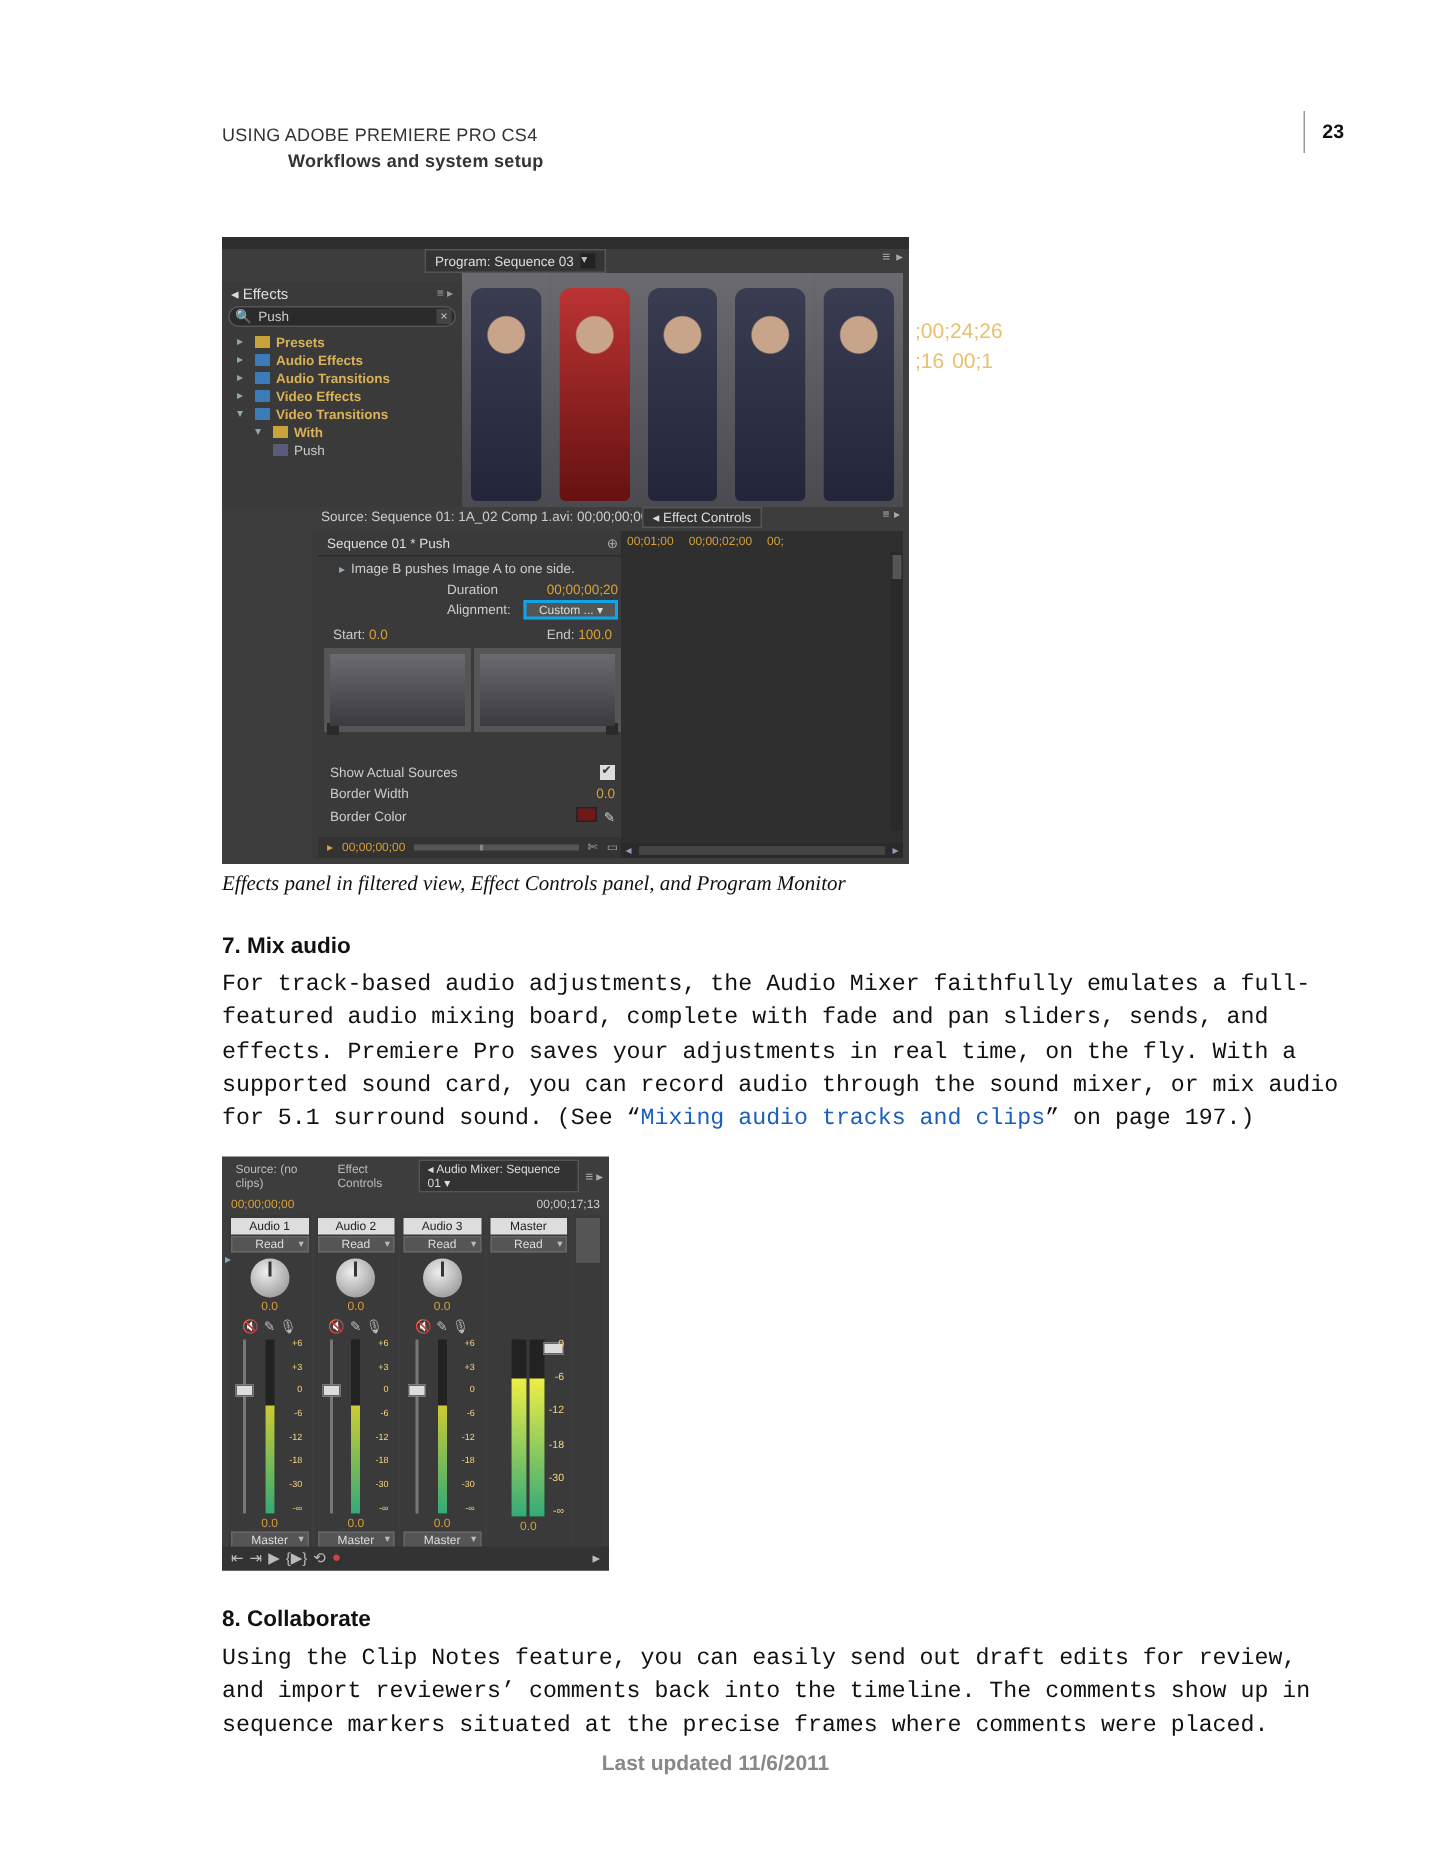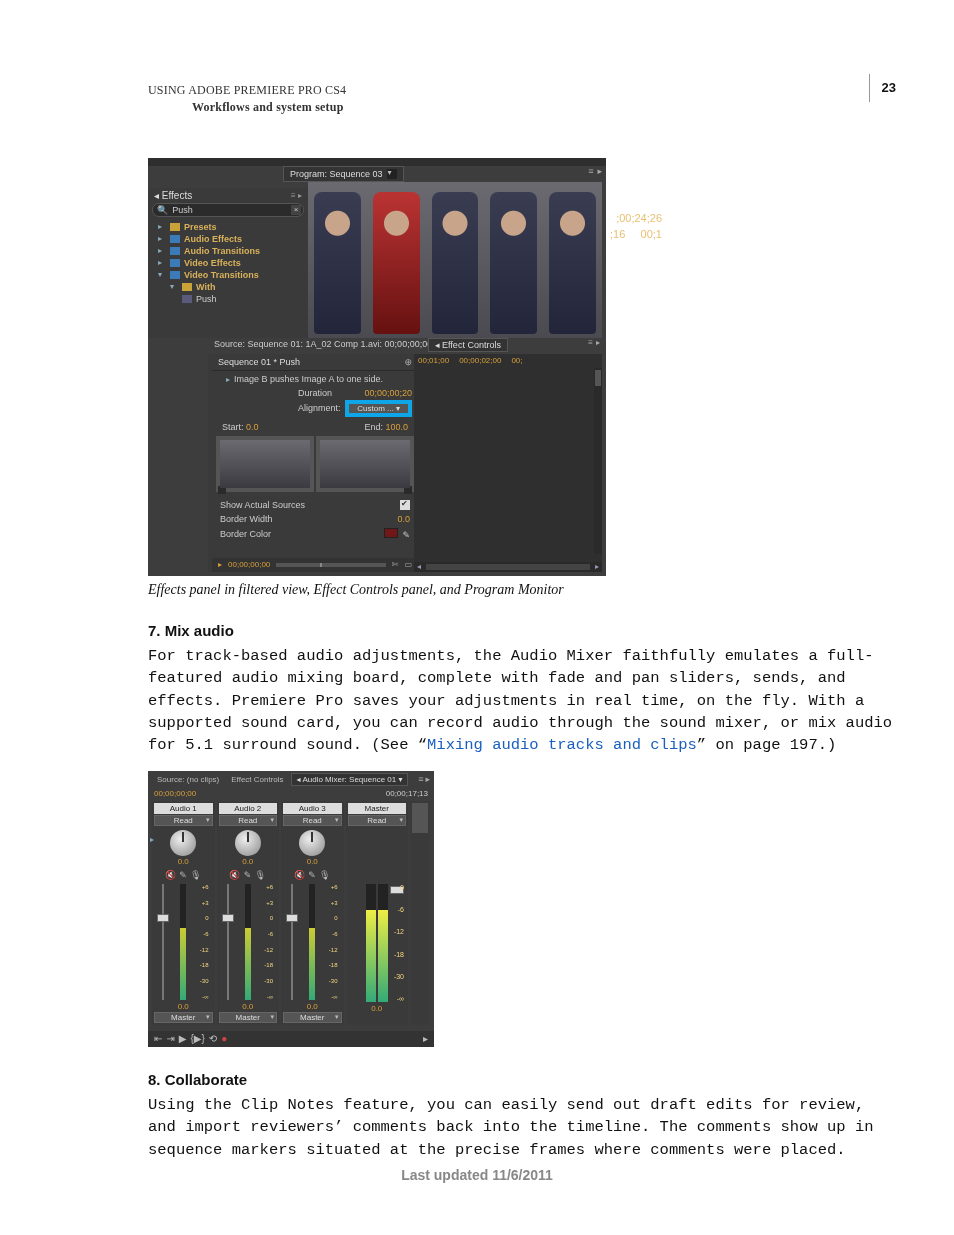--- a/index.html
+++ b/index.html
@@ -1,17 +1,17 @@
 <!DOCTYPE html>
 <html><head>
 <meta charset="utf-8">
 <style>
   body { margin:0; background:#fff; font-family: "Minion Pro", Georgia, 'Times New Roman', serif; color:#111; }
   .page { width:954px; height:1235px; position:relative; box-sizing:border-box; padding:82px 60px 60px 148px; }
-  .running-head { font-family: Liberation Serif, serif; font-size:12px; line-height:1.4; letter-spacing:0.2px; color:#333; }
+  .running-head { font-family: Liberation Sans, sans-serif; font-size:12px; line-height:1.4; letter-spacing:0.2px; color:#333; }
   .running-head .bold { font-weight:700;margin-left:44px; }
   .page-number { position:absolute; top:80px; right:58px; font-family: Arial, Helvetica, sans-serif; font-size:13px; font-weight:700; }
   .page-number-rule { position:absolute; top:74px; right:84px; width:1px; height:28px; background:#999; }
   .footer { position:absolute; left:0; right:0; bottom:52px; text-align:center; font-family: Arial, Helvetica, sans-serif; font-size:14px; font-weight:700; color:#888; }
   .caption { font-style:italic; font-size:14px; margin-top:6px; color:#111; }
   .heading { font-family: "Myriad Pro", Arial, Helvetica, sans-serif; font-weight:700; font-size:15px; margin-top:24px; margin-bottom:6px; }
   .body { font-size:15.5px; line-height:1.45;font-family:Liberation Mono, monospace; }
   .link { color:#1a5fbf; }
 
   
@@ -45,51 +45,51 @@
   .fig1 .efc-tab { position:absolute; top:180px; left:280px; height:14px; font-size:9px; color:#ddd; padding:1px 6px; border:1px solid #555; background:#333; }
   .fig1 .efc-icons { position:absolute; top:180px; right:6px; font-size:8px; color:#aaa; display:flex; gap:3px; }
   .fig1 .efc-body { position:absolute; top:196px; left:60px; right:4px; bottom:4px; background:#3a3a3a; }
   .fig1 .efc-left { position:absolute; top:0; left:4px; width:206px; bottom:0; }
   .fig1 .efc-right { position:absolute; top:0; left:206px; right:0; bottom:0; background:#2f2f2f; }
   .fig1 .efc-head { font-size:9px; color:#ddd; padding:3px 6px; border-bottom:1px solid #2a2a2a; display:flex; justify-content:space-between; }
   .fig1 .efc-sub { font-size:9px; color:#ccc; padding:3px 6px 3px 14px; }
   .fig1 .efc-sub .tw { color:#8ab; font-size:8px; margin-right:4px; }
   .fig1 .efc-param { font-size:9px; color:#ccc; padding:1px 6px 1px 90px; display:flex; justify-content:space-between; align-items:center; }
   .fig1 .efc-param .val { color:#d8a03a; }
-  .fig1 .efc-param .dd2 { background:#555; padding:0 8px; font-size:8px; color:#ddd; border:4px solid #0ea5e9; }
+  .fig1 .efc-param .dd2 { background:#555; padding:0 8px; font-size:8px; color:#ddd; border:2px solid #0ea5e9; }
   .fig1 .startend { display:flex; justify-content:space-between; font-size:9px; color:#ccc; padding:4px 10px; }
   .fig1 .startend .val { color:#d8a03a; }
   .fig1 .thumbs { display:flex; gap:2px; padding:0 4px; }
   .fig1 .thumbs .th { flex:1; height:56px; background:#555; position:relative; }
   .fig1 .thumbs .th::after { content:""; position:absolute; inset:4px; background:linear-gradient(#6a6a70,#3a3a40); }
   .fig1 .thumbs .mark { position:absolute; bottom:-2px; width:8px; height:8px; background:#2a2a2a; }
-  .fig1 .props { font-size:9px; color:#ccc; padding:6px 8px 2px 8px; }
+  .fig1 .props { font-size:9px; color:#ccc; padding:20px 8px 2px 8px; }
   .fig1 .props .row { display:flex; justify-content:space-between; align-items:center; padding:2px 0; }
   .fig1 .props .chk { width:10px; height:10px; background:#ddd; display:inline-block; position:relative; }
   .fig1 .props .chk::after { content:"✔"; color:#333; font-size:8px; position:absolute; left:1px; top:-1px; }
   .fig1 .props .swatch { width:14px; height:10px; background:#701818; display:inline-block; border:1px solid #222; }
   .fig1 .props .eyed { font-size:9px; color:#ccc; margin-left:4px; }
   .fig1 .tc-row { position:absolute; left:0; right:0; bottom:0; height:14px; font-size:8px; color:#d8a03a; padding:1px 6px; display:flex; align-items:center; gap:6px; background:#333; }
   .fig1 .tc-row .scrub { flex:1; height:4px; background:linear-gradient(90deg,#555 0 40%, #888 40% 42%, #555 42% 100%); }
   .fig1 .tl { position:absolute; top:0; right:0; left:0; font-size:8px; color:#ddd; padding:2px 4px; display:flex; gap:10px; }
   .fig1 .tl .tc { color:#d8a03a; }
   .fig1 .clip-blocks { position:absolute; top:18px; left:4px; right:10px; }
   .fig1 .clip-blocks .blk { height:14px; margin-bottom:2px; font-size:8px; color:#fff; padding:1px 4px; }
   .fig1 .clip-blocks .b1 { background:#7a5a7a; width:60%; }
   .fig1 .clip-blocks .b2 { background:#4aa58a; width:45%; margin-left:10%; }
-  .fig1 .side-time { position:absolute; right:-56px; top:50px; width:52px; font-size:11px; color:#e8c070; }
+  .fig1 .side-time { position:absolute; right:-56px; top:50px; width:52px; font-size:14px; color:#e8c070; }
   .fig1 .side-time div { margin:4px 0; }
   .fig1 .scroll-r { position:absolute; right:0; top:14px; bottom:18px; width:8px; background:#2a2a2a; }
   .fig1 .scroll-r .thumb { position:absolute; top:2px; left:1px; right:1px; height:16px; background:#555; }
   .fig1 .scroll-b { position:absolute; left:0; right:0; bottom:0; height:10px; background:#2a2a2a; display:flex; align-items:center; }
   .fig1 .scroll-b .arrow { width:10px; text-align:center; color:#99b; font-size:8px; }
   .fig1 .scroll-b .track { flex:1; height:6px; background:#444; margin:0 2px; }
 
   
-  .fig2 { margin-top:14px; width:286px; height:276px; background:#3d3d3d; position:relative; font-family: Tahoma, Arial, sans-serif; color:#ccc; font-size:9px; }
+  .fig2 { margin-top:14px; width:258px; height:276px; background:#3d3d3d; position:relative; font-family: Tahoma, Arial, sans-serif; color:#ccc; font-size:9px; }
   .fig2 * { box-sizing:border-box; }
   .fig2 .tabs { display:flex; gap:2px; padding:2px 4px; align-items:center; }
   .fig2 .tabs .tab { padding:1px 5px; font-size:8px; color:#bbb; }
   .fig2 .tabs .tab.active { background:#333; border:1px solid #555; color:#ddd; }
   .fig2 .tabs .spacer { flex:1; }
   .fig2 .tabs .mic { font-size:9px; color:#aaa; }
   .fig2 .timebar { display:flex; justify-content:space-between; padding:1px 6px; font-size:8px; }
   .fig2 .timebar .l { color:#d8a03a; }
   .fig2 .strip-row { display:flex; padding:2px 4px; gap:2px; height:228px; }
   .fig2 .strip { flex:1; background:#3a3a3a; display:flex; flex-direction:column; align-items:center; padding:2px; }

